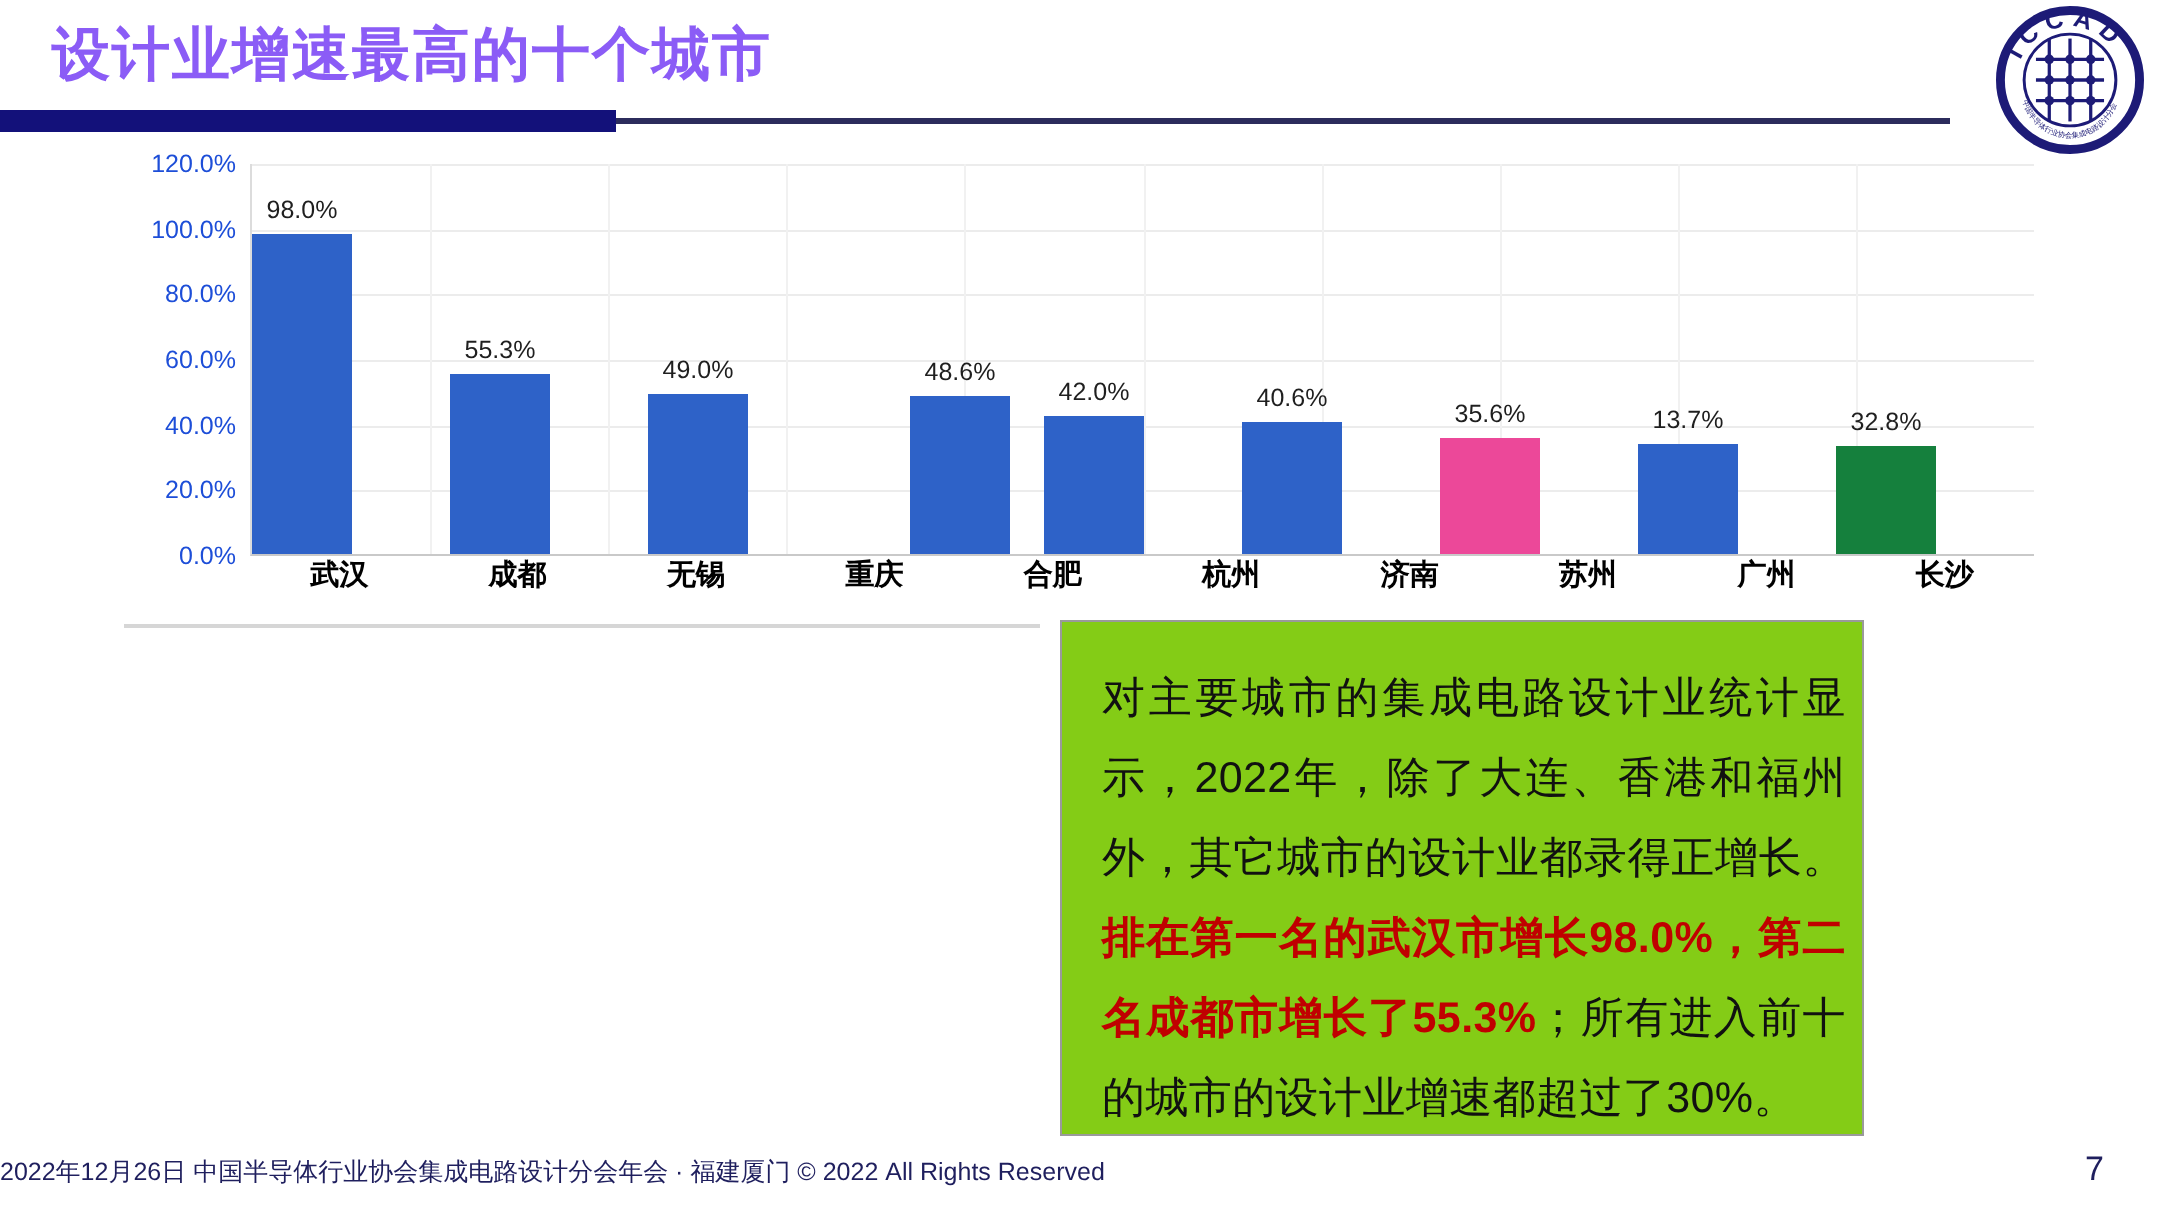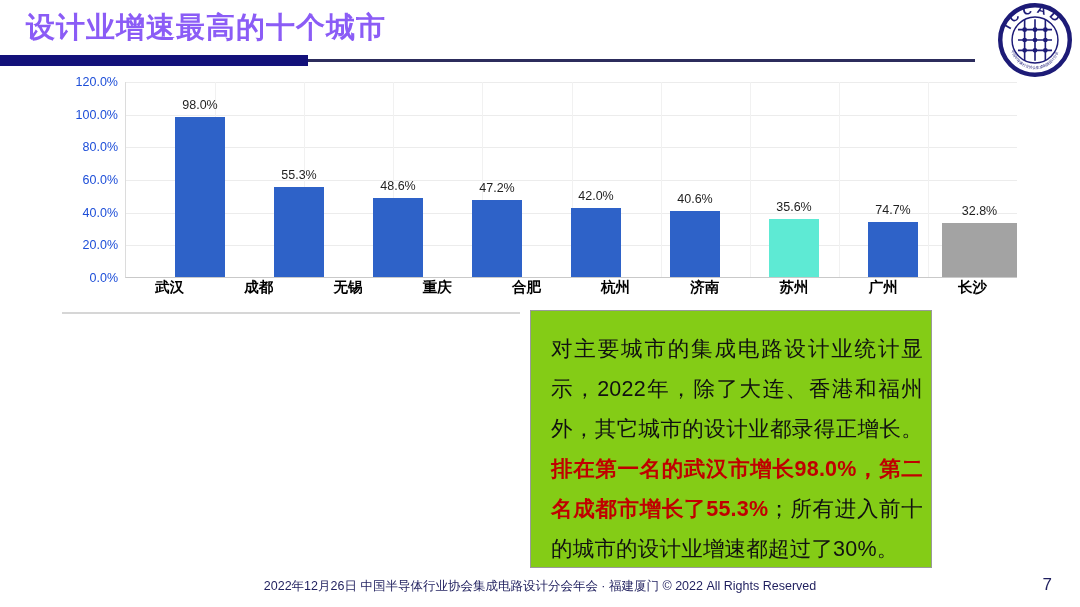--- a/index.html
+++ b/index.html
@@ -108,21 +108,21 @@
     top: 0;
     display: flex;
     align-items: flex-end;
   }
   .bar-cell {
     flex: 1 1 0;
     height: 100%;
     position: relative;
     display: flex;
     align-items: flex-end;
-    justify-content: flex-end;
+    justify-content: flex-start;
   }
   .bar {
     width: 50px;
     background: #2e62c8;
     position: relative;
   }
   .bar-label {
     position: absolute;
     left: 50%;
     transform: translateX(-50%);
@@ -179,21 +179,21 @@
     color: #c00000;
     font-weight: bold;
   }
 
   
   .footer {
     position: absolute;
     left: 0;
     right: 0;
     top: 578px;
-    text-align: center;
+    text-align: left;
     font-size: 12.5px;
     color: #1f1f5e;
   }
   .page-num {
     position: absolute;
     right: 28px;
     top: 575px;
     font-size: 17px;
     color: #1f1f5e;
   }
@@ -274,51 +274,51 @@
           <div class="bar" style="height: 160.067px; background: rgb(46, 98, 200);">
             <div class="bar-label">98.0%</div>
           </div>
         </div>
         <div class="bar-cell">
           <div class="bar" style="height: 90.3233px; background: rgb(46, 98, 200);">
             <div class="bar-label">55.3%</div>
           </div>
         </div>
         <div class="bar-cell">
+          <div class="bar" style="height: 80.0333px; background: rgb(46, 98, 200);">
+            <div class="bar-label">49.0%</div>
+          </div>
+        </div>
+        <div class="bar-cell">
           <div class="bar" style="height: 79.38px; background: rgb(46, 98, 200); margin-left: 32px;">
             <div class="bar-label">48.6%</div>
           </div>
         </div>
         <div class="bar-cell">
-          <div class="bar" style="height: 77.0933px; background: rgb(46, 98, 200);">
-            <div class="bar-label">47.2%</div>
-          </div>
-        </div>
-        <div class="bar-cell">
           <div class="bar" style="height: 68.6px; background: rgb(46, 98, 200);">
             <div class="bar-label">42.0%</div>
           </div>
         </div>
         <div class="bar-cell">
           <div class="bar" style="height: 66.3133px; background: rgb(46, 98, 200);">
             <div class="bar-label">40.6%</div>
           </div>
         </div>
         <div class="bar-cell">
-          <div class="bar" style="height: 58.1467px; background: #5eead4;">
+          <div class="bar" style="height: 58.1467px; background: #ec4899;">
             <div class="bar-label">35.6%</div>
           </div>
         </div>
         <div class="bar-cell">
           <div class="bar" style="height: 54.5533px; background: rgb(46, 98, 200);">
-            <div class="bar-label">74.7%</div>
-          </div>
-        </div>
-        <div class="bar-cell">
-          <div class="bar" style="height: 53.5733px; background: #a3a3a3; padding-left: 25px;">
+            <div class="bar-label">13.7%</div>
+          </div>
+        </div>
+        <div class="bar-cell">
+          <div class="bar" style="height: 53.5733px; background: #15803d;">
             <div class="bar-label">32.8%</div>
           </div>
         </div>
       </div>
   </div>
   <div class="x-labels" id="xlabels">
       <div class="x-label">武汉</div>
       <div class="x-label">成都</div>
       <div class="x-label">无锡</div>
       <div class="x-label">重庆</div>

